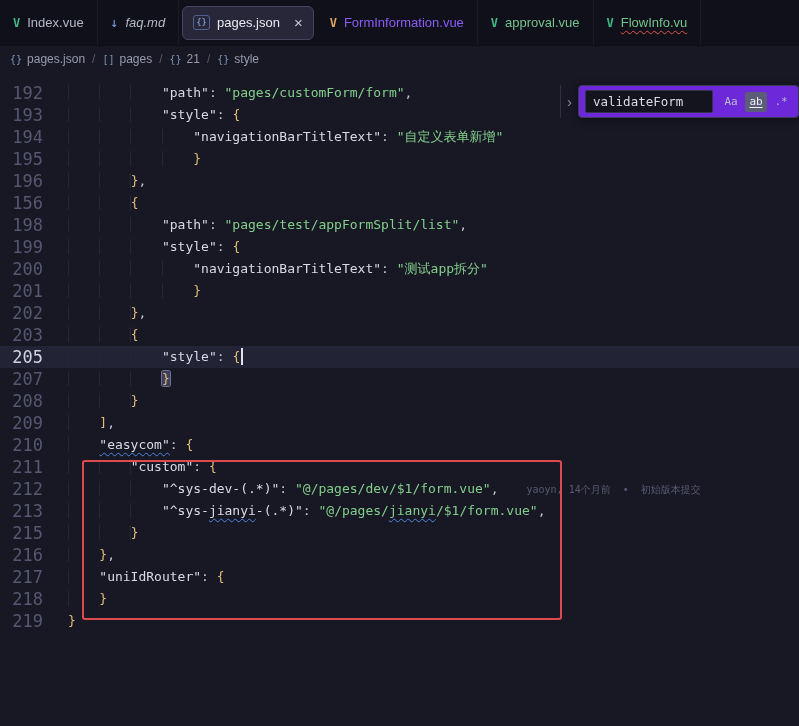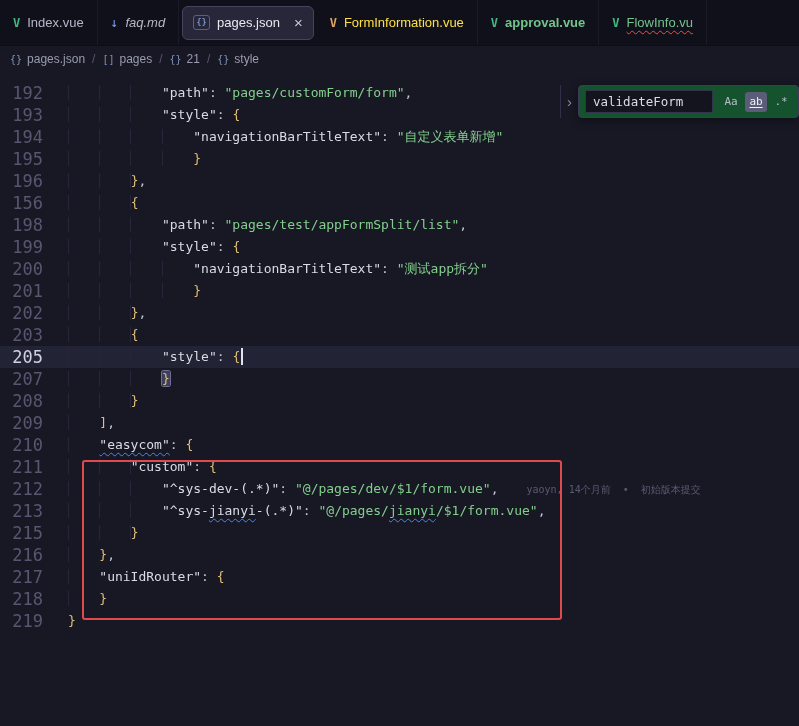--- a/index.html
+++ b/index.html
@@ -50,21 +50,21 @@
   .cursor{display:inline-block;width:1.5px;height:17px;background:#e0e3ee;margin-left:1px;vertical-align:-4px;}
 
   
   .anno{position:absolute;left:82px;top:388px;width:476px;height:156px;border:2px solid #df4a4e;
         border-radius:3px;pointer-events:none;z-index:4;}
 
   
   .find{position:absolute;top:13px;right:0;display:flex;align-items:center;gap:4px;z-index:5;
         border-left:1px solid #30304a;padding-left:4px;}
   .find-chevron{color:#8a8da0;font-size:15px;padding:6px 2px;cursor:pointer;font-family:"Liberation Sans",sans-serif;}
-  .find-panel{background:#14532d;border:1px solid #3c3c58;border-radius:4px;padding:4px 6px;
+  .find-panel{background:#6d28d9;border:1px solid #3c3c58;border-radius:4px;padding:4px 6px;
               display:flex;align-items:center;gap:7px;box-shadow:0 2px 10px rgba(0,0,0,.45);}
   .find-input{background:#14141f;border:1px solid #33334d;color:#dadde8;
               font:12.5px "DejaVu Sans Mono",monospace;padding:3px 7px;width:112px;border-radius:2px;outline:none;}
   .find-toggles{display:flex;gap:3px;}
   .toggle{width:22px;height:20px;display:flex;align-items:center;justify-content:center;color:#b8bccb;
           font:11px "DejaVu Sans Mono",monospace;border-radius:3px;cursor:pointer;}
   .toggle.active{background:#5a5c78;color:#eef0f6;}
   .tg-whole-word{text-decoration:underline;text-underline-offset:2px;}
 </style>
 </head>
@@ -80,25 +80,25 @@
         <span class="ic ic-md" style="color: rgb(123, 156, 232);">↓</span>
         <span class="tab-label italic">faq.md</span>
       </div>
       <div class="tab active">
         <span class="ic ic-json" style="color: rgb(147, 178, 242);">{}</span>
         <span class="tab-label">pages.json</span>
         <span class="tab-close">×</span>
       </div>
       <div class="tab">
         <span class="ic ic-vue-orange" style="color: rgb(223, 165, 96);">V</span>
-        <span class="tab-label" style="color: #fde047; text-align: right;">FormInformation.vue</span>
+        <span class="tab-label" style="color: #8b5cf6; text-align: right;">FormInformation.vue</span>
       </div>
       <div class="tab">
         <span class="ic ic-vue" style="color: rgb(65, 184, 131);">V</span>
-        <span class="tab-label" style="color: rgb(116, 195, 140); font-weight: bold;">approval.vue</span>
+        <span class="tab-label" style="color: rgb(116, 195, 140);">approval.vue</span>
       </div>
       <div class="tab">
         <span class="ic ic-vue" style="color: rgb(65, 184, 131);">V</span>
         <span class="tab-label err" style="color: rgb(116, 195, 140);">FlowInfo.vu</span>
       </div>
     </div>
   <div class="breadcrumbs">
       <span class="crumb">
         <span class="cic">{}</span>
         <span>pages.json</span>

